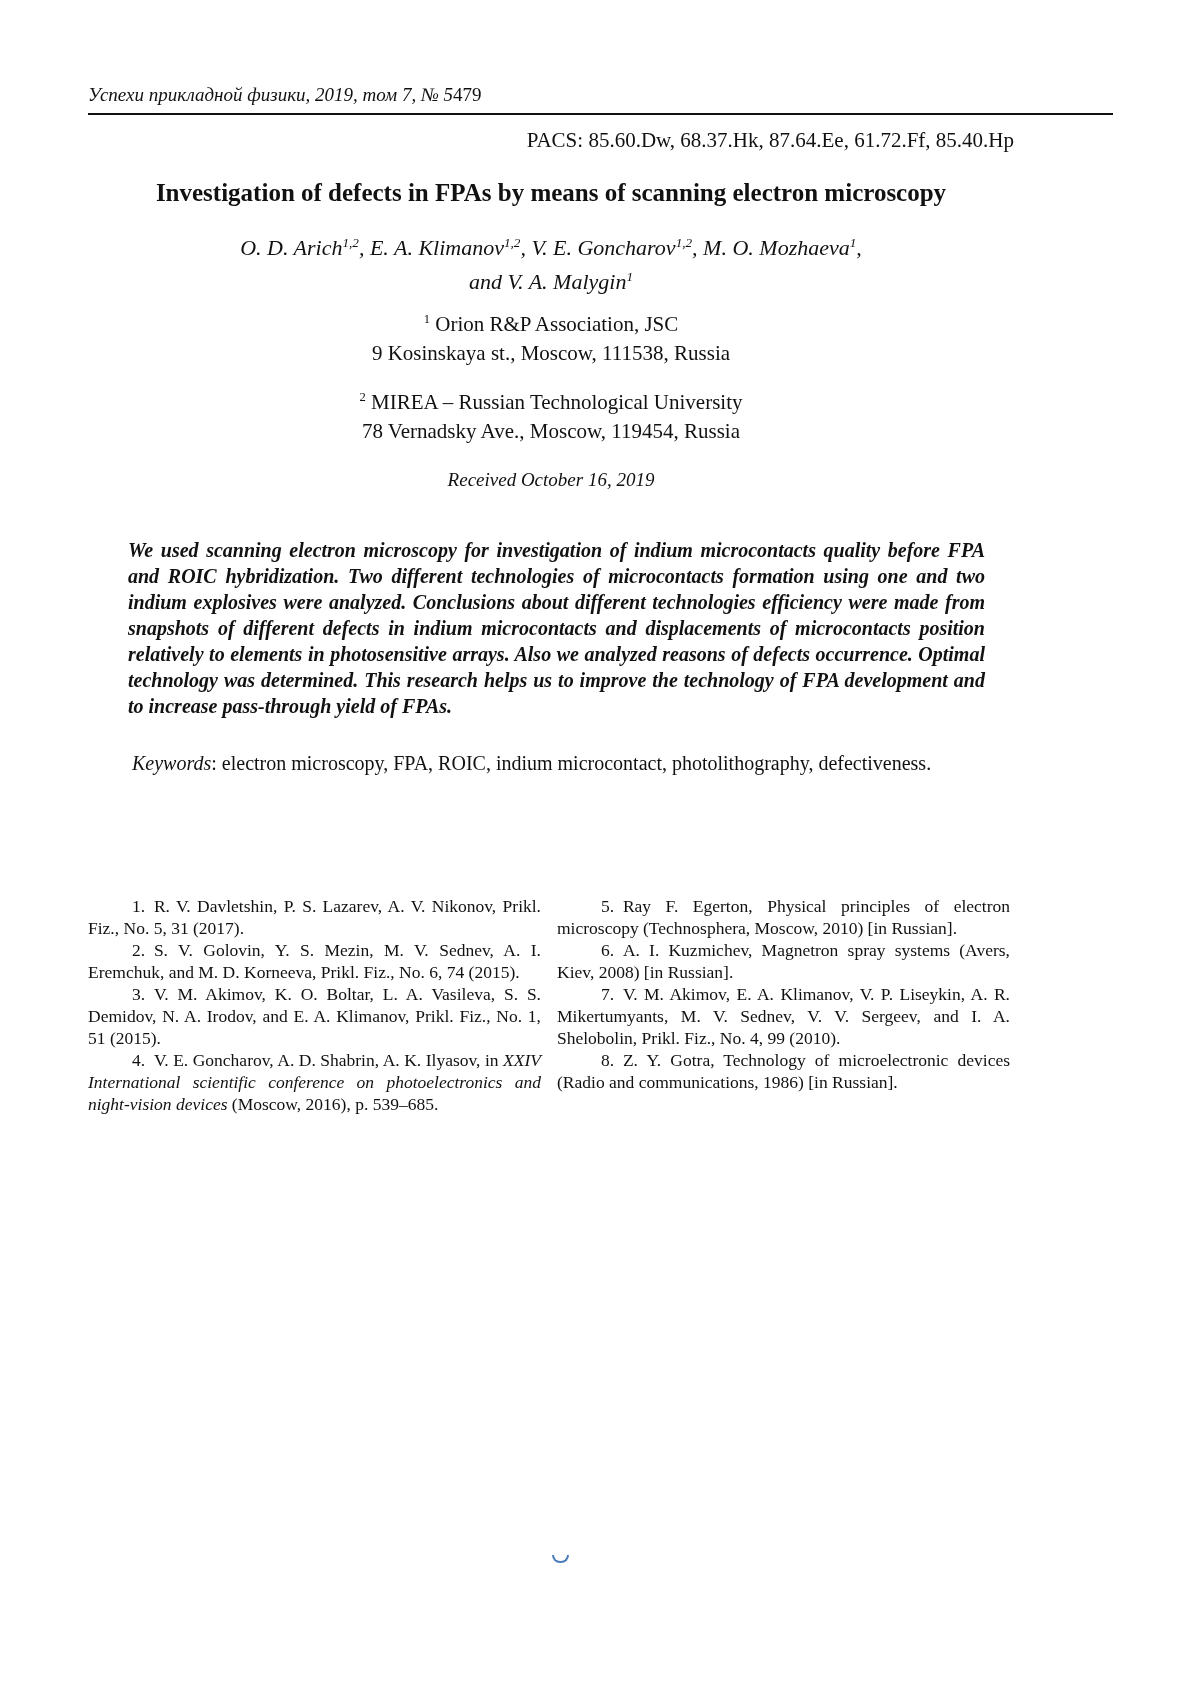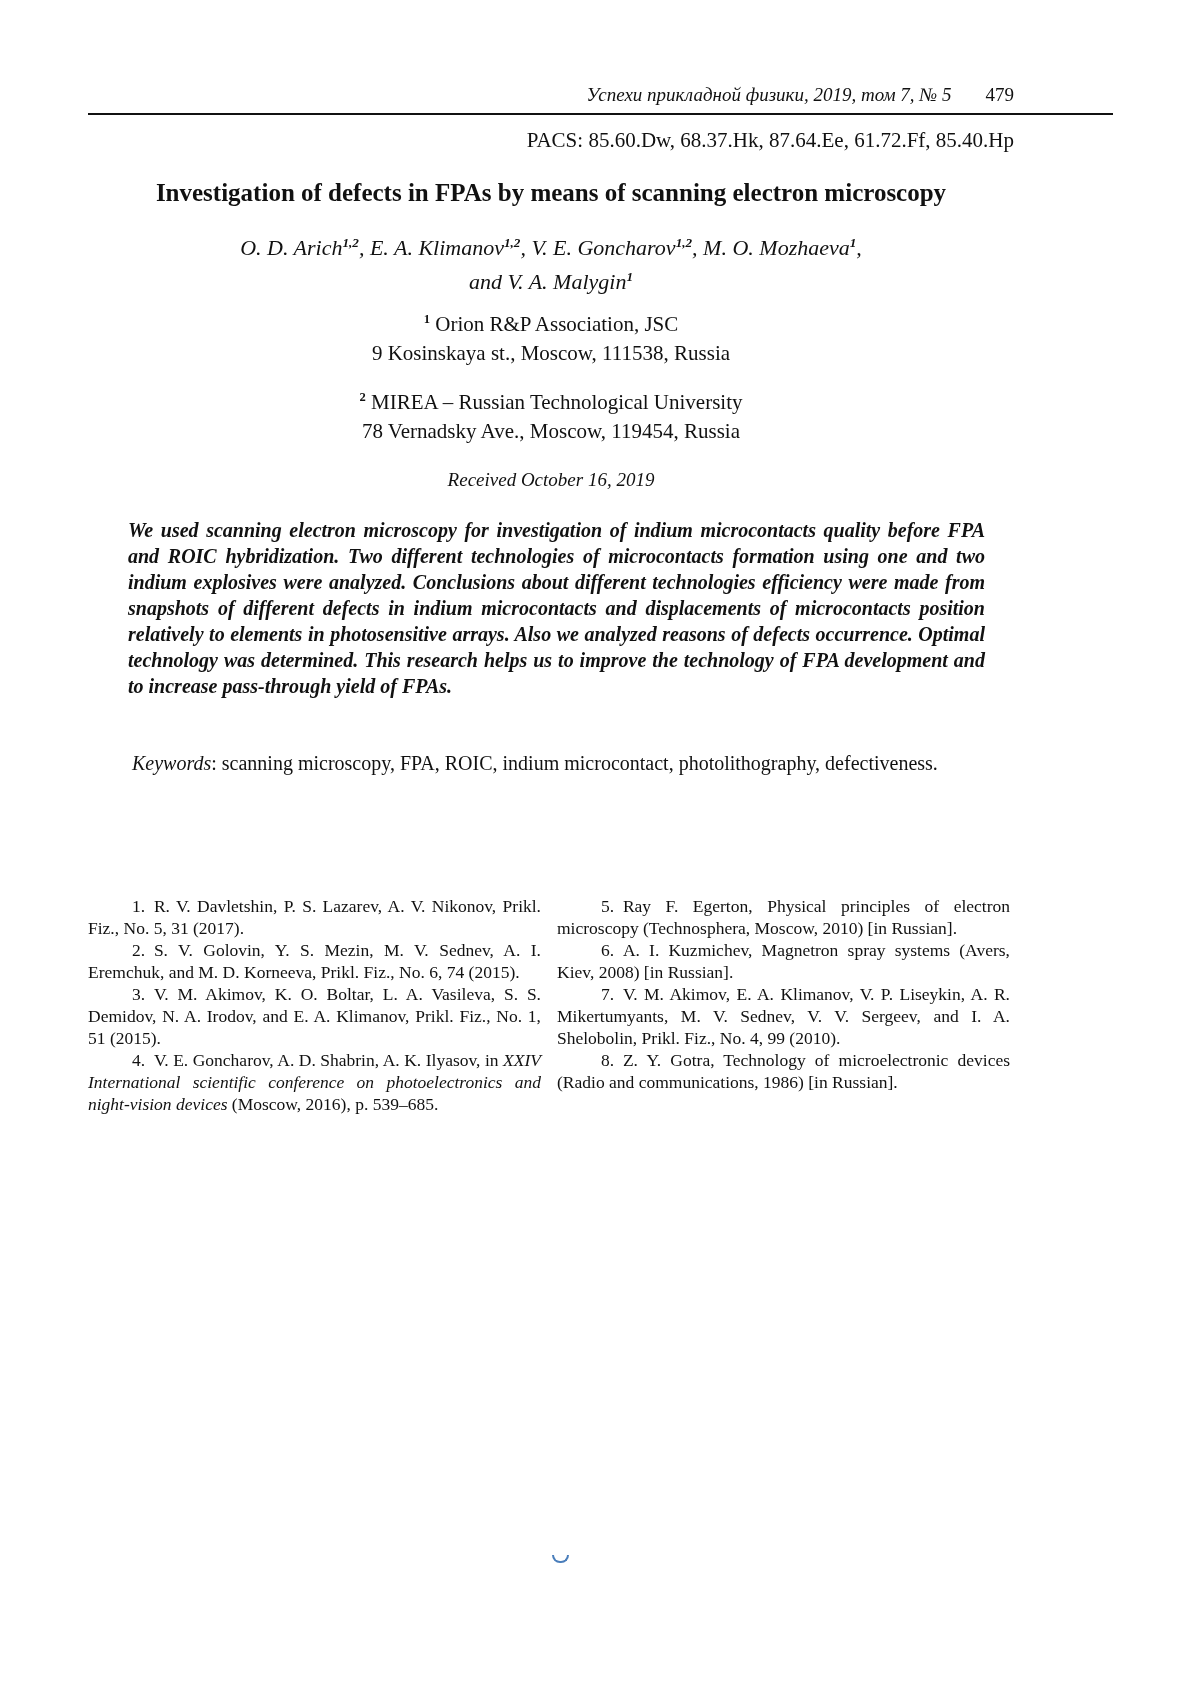--- a/index.html
+++ b/index.html
@@ -8,57 +8,56 @@
     position: relative;
     width: 1200px;
     height: 1698px;
     background: #ffffff;
     color: #111111;
     font-family: "Liberation Serif", "DejaVu Serif", serif;
     overflow: hidden;
   }
   .running-head {
     position: absolute; left: 88px; top: 84px; width: 926px;
-    display: flex; justify-content: flex-end; align-items: baseline;
+    display: flex; justify-content: flex-start; align-items: baseline;
     font-size: 19px;
-    gap: 34px;
   }
   .journal-name { font-style: italic; }
   .rule {
     position: absolute; left: 88px; top: 113px; width: 1025px;
     border-top: 2px solid #111111;
   }
   .pacs {
     position: absolute; left: 88px; top: 128px; width: 926px;
     text-align: right; font-size: 21px;
   }
   .title {
     position: absolute; left: 88px; top: 179px; width: 926px;
     text-align: center; font-size: 25px; font-weight: bold;
   }
   .authors {
     position: absolute; left: 88px; top: 231px; width: 926px;
     text-align: center; font-style: italic; font-size: 22px; line-height: 34px;
   }
   .authors sup, .affiliation sup {
-    font-size: 60%; vertical-align: super; line-height: 0; font-style: italic; font-weight: bold;
+    font-size: 60%; vertical-align: super; line-height: 0; font-style: italic;
   }
   .affiliation sup { font-style: normal; }
   .affiliation {
     position: absolute; left: 88px; width: 926px;
     text-align: center; font-size: 21px; line-height: 29px;
   }
   .affiliation-1 { top: 310px; }
   .affiliation-2 { top: 388px; }
   .received {
     position: absolute; left: 88px; top: 469px; width: 926px;
     text-align: center; font-style: italic; font-size: 19px;
   }
   .abstract {
-    position: absolute; left: 128px; top: 517px; width: 857px;
+    position: absolute; left: 128px; top: 537px; width: 857px;
     font-size: 20px; font-weight: bold; font-style: italic;
     line-height: 26px; text-align: justify;
   }
   .keywords {
     position: absolute; left: 88px; top: 751px; width: 926px;
     font-size: 20px; line-height: 25px; text-align: justify; text-indent: 44px;
   }
   .keywords .it { font-style: italic; }
   .refs-heading {
     position: absolute; left: 88px; top: 855px; width: 926px;
@@ -103,21 +102,21 @@
 
   <div class="affiliation affiliation-2">
     <div><sup>2</sup> <span>MIREA – Russian Technological University</span></div>
     <div>78 Vernadsky Ave., Moscow, 119454, Russia</div>
   </div>
 
   <div class="received">Received October 16, 2019</div>
 
   <p class="abstract">We used scanning electron microscopy for investigation of indium microcontacts quality before FPA and ROIC hybridization. Two different technologies of microcontacts formation using one and two indium explosives were analyzed. Conclusions about different technologies efficiency were made from snapshots of different defects in indium microcontacts and displacements of microcontacts position relatively to elements in photosensitive arrays. Also we analyzed reasons of defects occurrence. Optimal technology was determined. This research helps us to improve the technology of FPA development and to increase pass-through yield of FPAs.</p>
 
-  <p class="keywords"><span class="it">Keywords</span><span>: scanning microscopy, FPA, ROIC, indium microcontact, photolithography, defectiveness.</span></p>
+  <p class="keywords"><span class="it">Keywords</span><span>: electron microscopy, FPA, ROIC, indium microcontact, photolithography, defectiveness.</span></p>
 
 
   <div class="refs">
     <div class="refs-col">
         <p class="ref"><span>1.</span> <span>R. V. Davletshin, P. S. Lazarev, A. V. Nikonov, Prikl. Fiz., No. 5, 31 (2017).</span></p>
         <p class="ref"><span>2.</span> <span>S. V. Golovin, Y. S. Mezin, M. V. Sednev, A. I. Eremchuk, and M. D. Korneeva, Prikl. Fiz., No. 6, 74 (2015).</span></p>
         <p class="ref"><span>3.</span> <span>V. M. Akimov, K. O. Boltar, L. A. Vasileva, S. S. Demidov, N. A. Irodov, and E. A. Klimanov, Prikl. Fiz., No. 1, 51 (2015).</span></p>
         <p class="ref"><span>4.</span> <span>V. E. Goncharov, A. D. Shabrin, A. K. Ilyasov, in </span><span class="it">XXIV International scientific conference on photoelectronics and night-vision devices</span><span> (Moscow, 2016), p. 539–685.</span></p>
       </div>
     <div class="refs-col">

